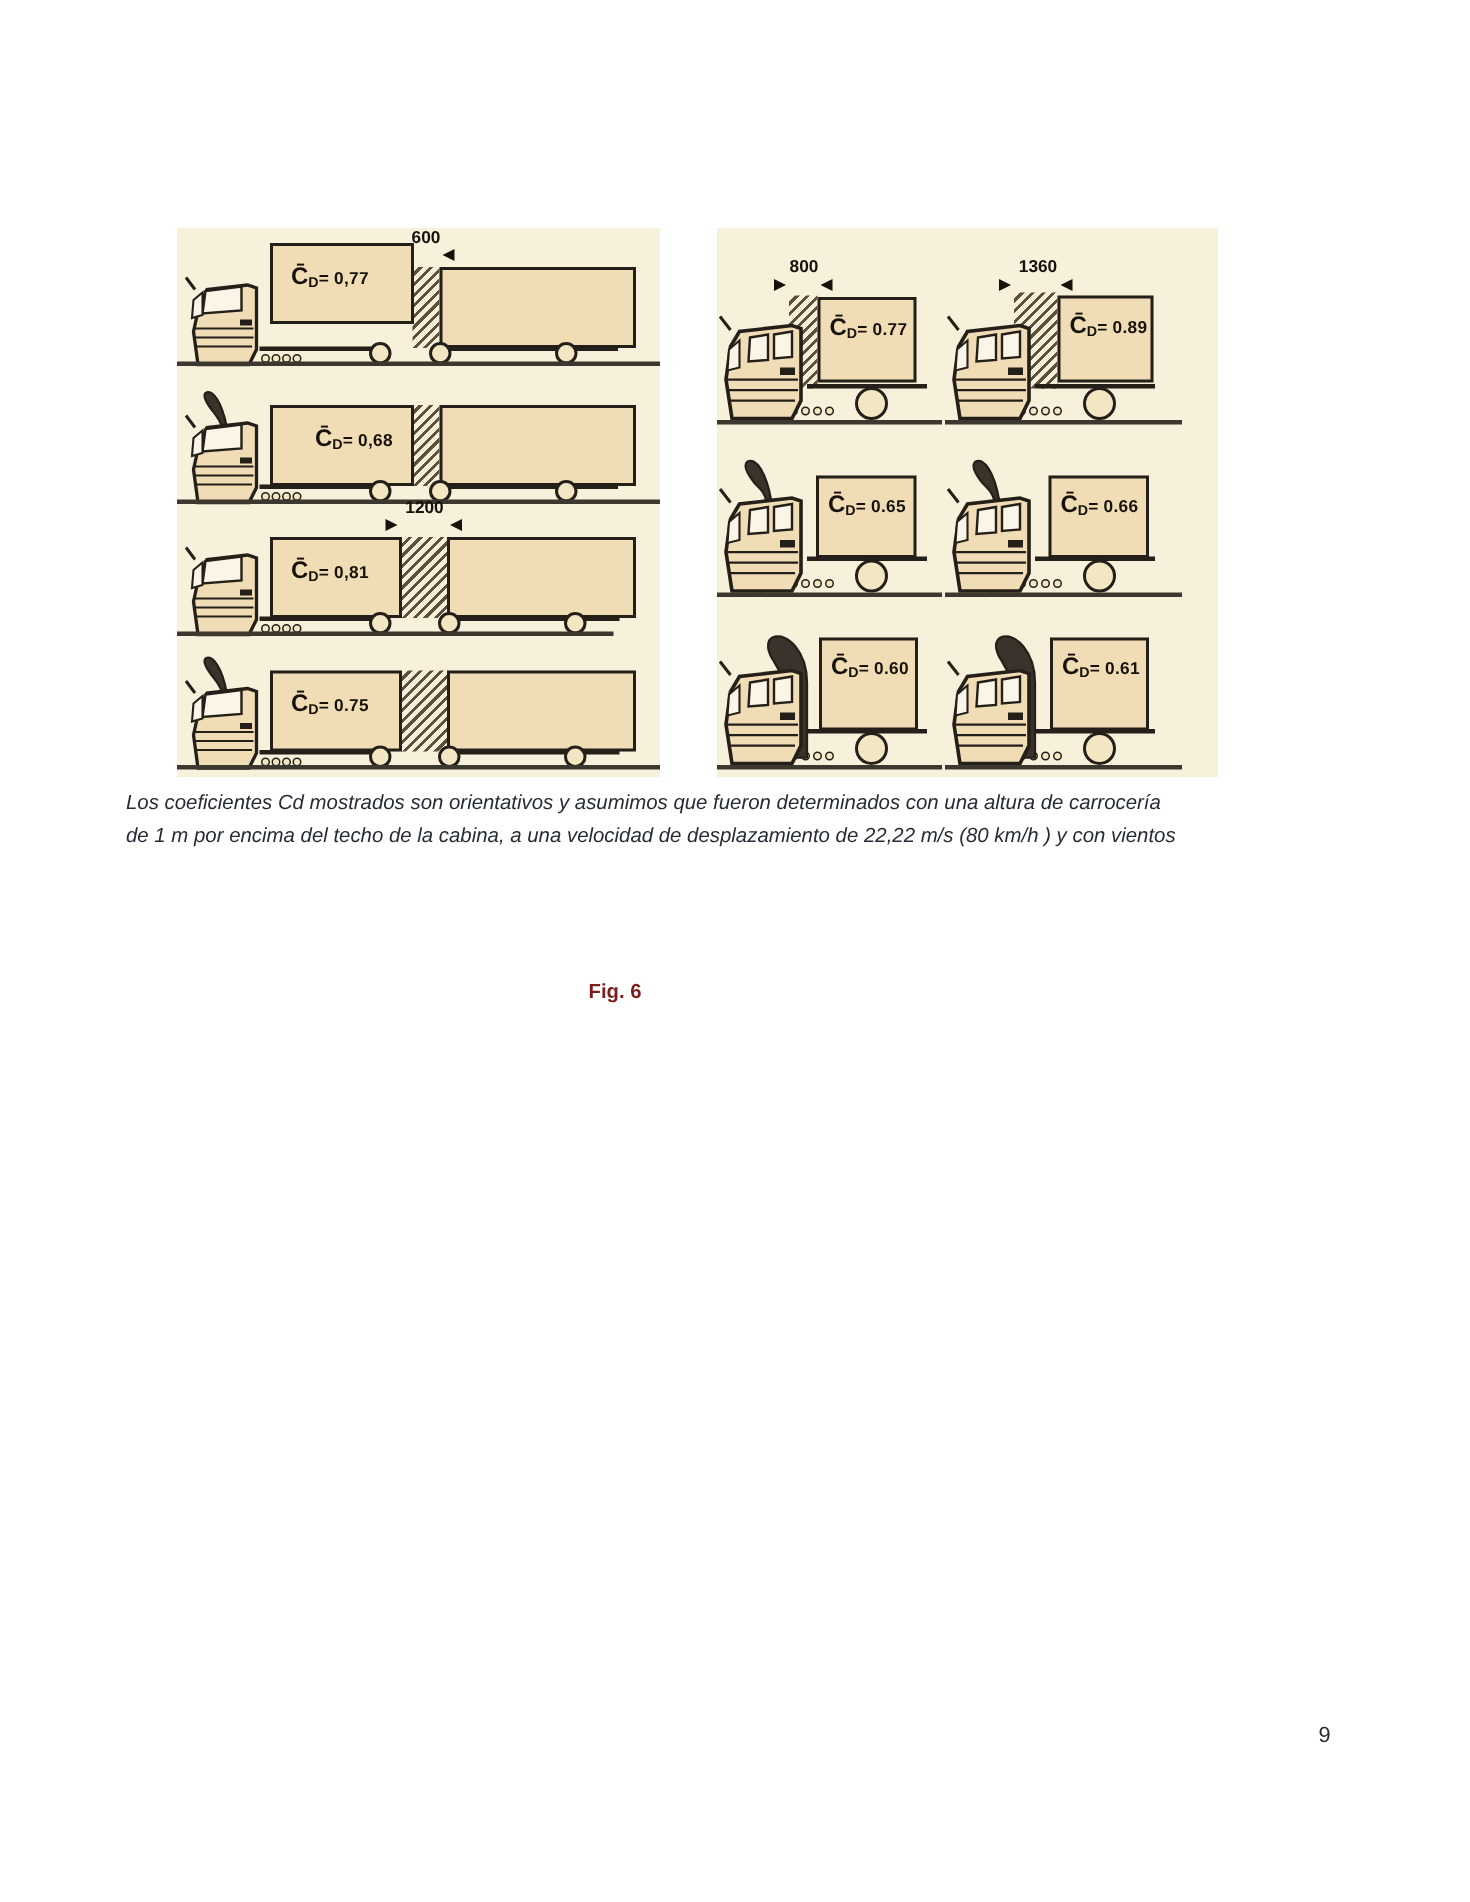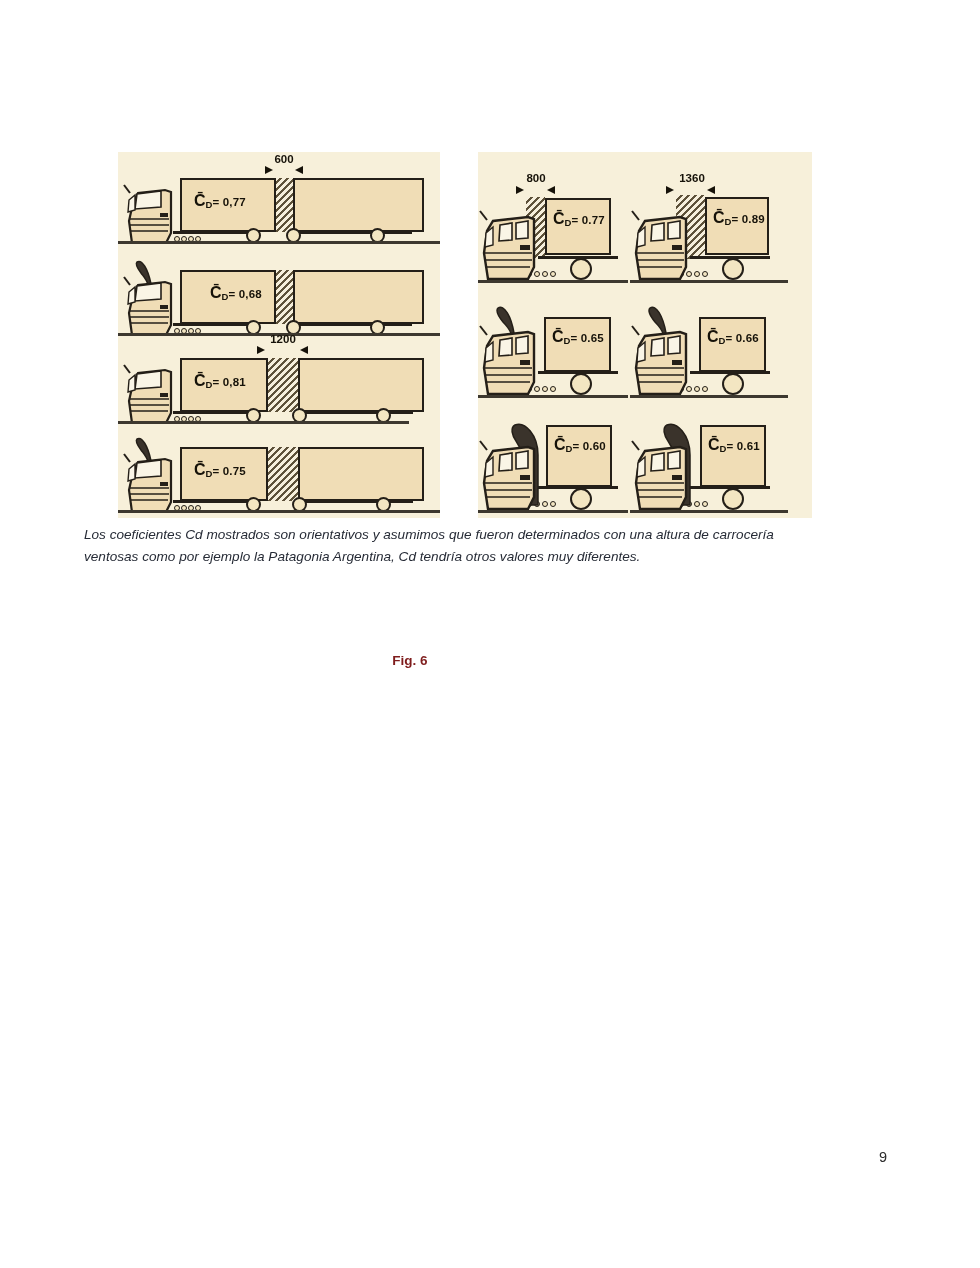--- a/index.html
+++ b/index.html
@@ -42,21 +42,21 @@
 
 <div class="page">
 
   <div class="panel" style="left:118px;top:152px;width:322px;height:366px;">
 
     <div class="lrow" style="left:0;top:0;width:322px;height:92px;">
       <div class="dim-num" style="left:140px;top:1px;width:52px;">600</div>
       <div class="tri tri-r" style="left:147px;top:14px;"></div>
       <div class="tri tri-l" style="left:177px;top:14px;"></div>
       <div class="hatch" style="left:157px;top:26px;width:18px;height:54px;"></div>
-      <div class="box" style="left:62px;top:26px;width:96px;height:54px;">
+      <div class="box" style="left:62px;top:10px;width:96px;height:54px;">
         <div class="cd" style="left:12px;top:12px;"><span class="cd-sym">C̄</span><span class="cd-sub">D</span><span class="cd-val">= 0,77</span></div>
       </div>
       <div class="box" style="left:175px;top:26px;width:131px;height:54px;"></div>
       <div class="chassis" style="left:55px;top:79px;width:78px;"></div>
       <div class="chassis" style="left:182px;top:79px;width:112px;"></div>
       <div class="wheel" style="left:36px;top:76px;"></div>
       <div class="wheel" style="left:128px;top:76px;"></div>
       <div class="wheel" style="left:168px;top:76px;"></div>
       <div class="wheel" style="left:252px;top:76px;"></div>
       <div class="tiny" style="left:56px;top:84px;"></div>
@@ -329,20 +329,20 @@
         <line x1="8" y1="84" x2="52" y2="84" stroke="#241f18" stroke-width="1.5"></line>
         <rect x="42" y="62" width="10" height="5" fill="#241f18"></rect>
         <line x1="9" y1="37" x2="2" y2="28" stroke="#241f18" stroke-width="2"></line>
       </svg>
       <div class="ground"></div>
     </div>
   </div>
 
   <div class="para">
     <div class="pline">Los coeficientes Cd mostrados son orientativos y asumimos que fueron determinados con una altura de carrocería</div>
-    <div class="pline">ventosas como por ejemplo la Patagonia Argentina, Cd tendría otros valores muy diferentes.</div>
+    <div class="pline">de 1 m por encima del techo de la cabina, a una velocidad de desplazamiento de 22,22 m/s (80 km/h ) y con vientos</div>
   </div>
 
   <div class="caption">Fig. 6</div>
 
   <div class="pageno">9</div>
 
 </div>
 
 </body></html>

